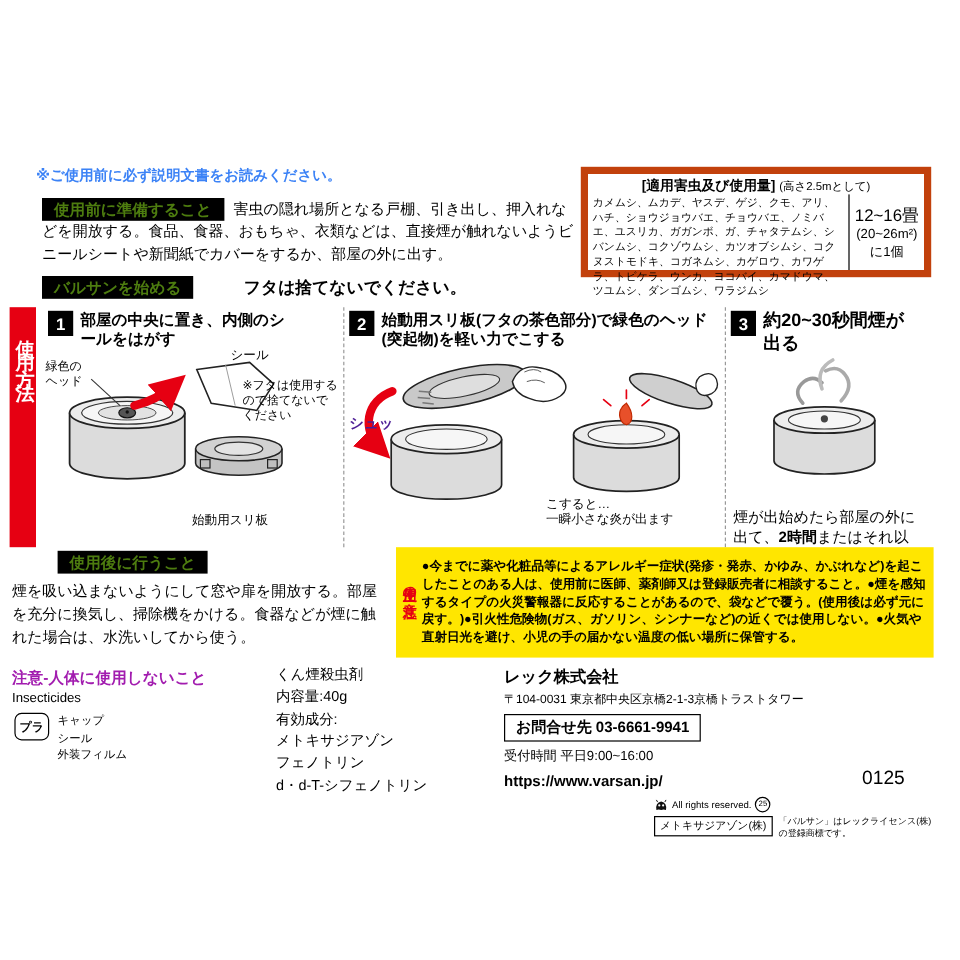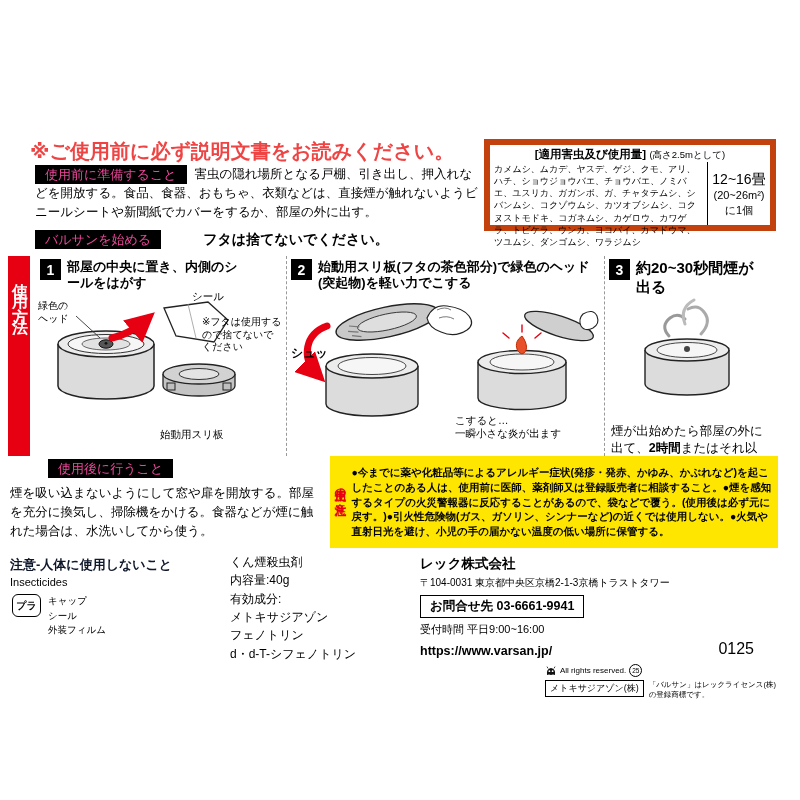--- a/index.html
+++ b/index.html
@@ -1,23 +1,23 @@
 <!DOCTYPE html>
 <html><head>
 <meta charset="utf-8">
 <style>
   html,body{margin:0;padding:0;background:#fff;}
   .page{position:relative;width:800px;height:800px;background:#fff;overflow:hidden;
         font-family:"Liberation Sans","DejaVu Sans",sans-serif;color:#000;}
   .abs{position:absolute;}
-  .red{color:#000000;}
-  .black-box{display:inline-block;background:#000;color:#ec4899;font-weight:normal;
+  .red{color:#4c1d95;}
+  .black-box{display:inline-block;background:#000;color:#4d7c0f;font-weight:bold;
              font-size:13px;line-height:15px;padding:2px 10px;box-sizing:border-box;}
 
-  .top-warning{left:30px;top:138px;font-size:20px;font-weight:bold;color:#ef4444;}
+  .top-warning{left:30px;top:138px;font-size:12px;font-weight:bold;color:#3b82f6;}
 
   .prepare{left:35px;top:165px;width:444px;font-size:12.5px;line-height:19px;}
   .prepare .black-box{float:left;height:19px;margin-right:8px;}
 
   .pest-box{left:484px;top:139px;width:292px;height:92px;border:6px solid #c2410c;
             box-sizing:border-box;display:flex;flex-direction:column;}
   .pest-header{text-align:center;padding-top:2px;font-size:11.5px;font-weight:bold;white-space:nowrap;}
   .pest-header .ph-note{font-size:9.5px;font-weight:normal;}
   .pest-content{flex:1;display:flex;min-height:0;}
   .pest-list{width:210px;border-right:1.5px solid #000;font-size:9px;line-height:1.35;
@@ -51,21 +51,21 @@
   .after{left:10px;top:459px;width:314px;}
   .after .black-box{margin-left:38px;}
   .after-body{margin-top:6px;font-size:12.5px;line-height:1.5;}
 
   .caution-box{left:330px;top:456px;width:448px;height:92px;background:#ffe600;
                box-sizing:border-box;display:flex;align-items:center;}
   .caution-title{flex:0 0 auto;writing-mode:vertical-rl;height:42px;margin:auto 1px auto 4px;
                  font-size:11.5px;line-height:12.5px;font-weight:bold;color:#e60012;}
   .caution-text{flex:1;font-size:10.5px;font-weight:bold;line-height:1.4;padding:2px 6px 2px 4px;}
 
-  .bl-warning{left:10px;top:556px;font-size:13px;font-weight:bold;color:#0f172a;}
+  .bl-warning{left:10px;top:556px;font-size:13px;font-weight:bold;color:#a21caf;}
   .bl-english{left:10px;top:576px;font-size:11px;}
   .recycle-row{left:12px;top:594px;display:flex;gap:7px;align-items:flex-start;}
   .pla-mark{width:27px;height:21px;border:1.5px solid #000;border-radius:6px;display:flex;
             align-items:center;justify-content:center;font-size:10px;font-weight:bold;}
   .recycle-items{font-size:9.5px;line-height:1.55;}
 
   .product{left:230px;top:555px;font-size:12px;line-height:1.28;}
   .product div{margin-bottom:3px;}
 
   .company{left:420px;top:555px;width:360px;}

